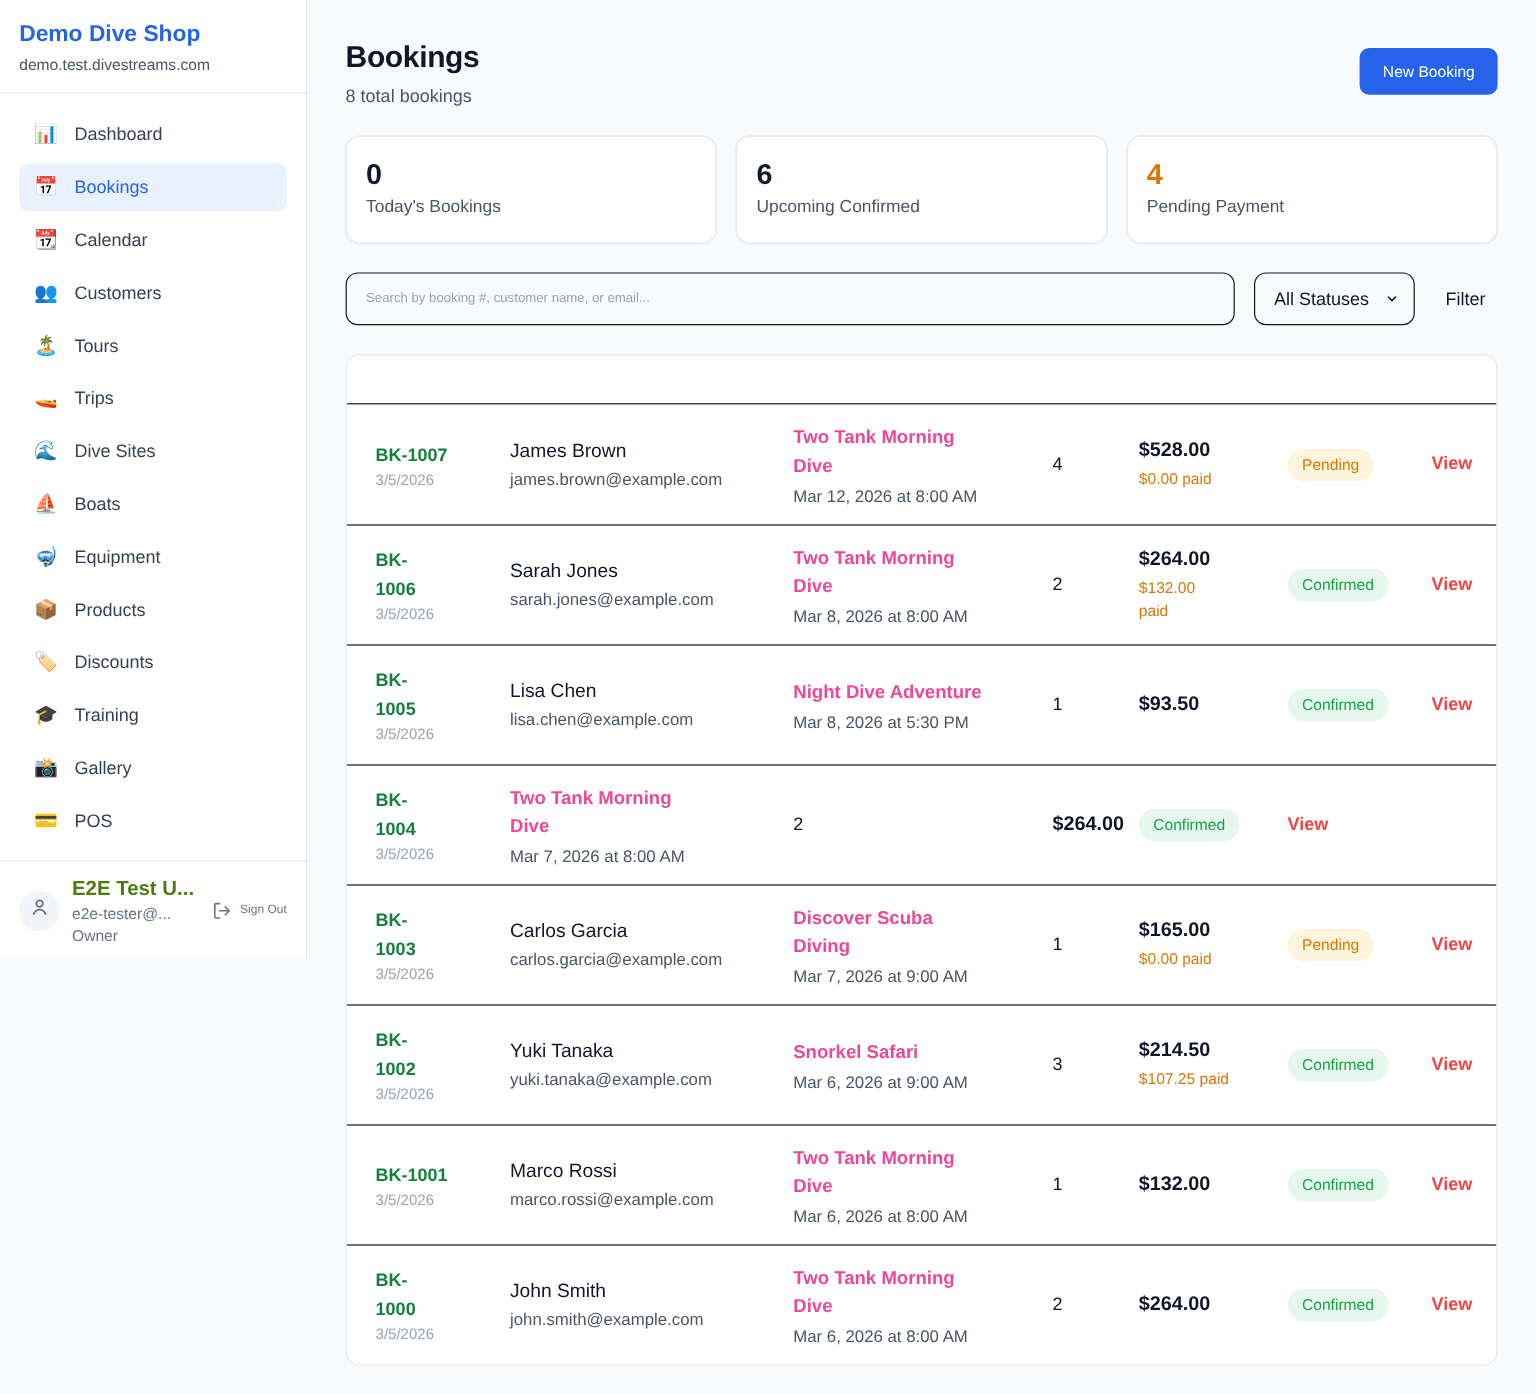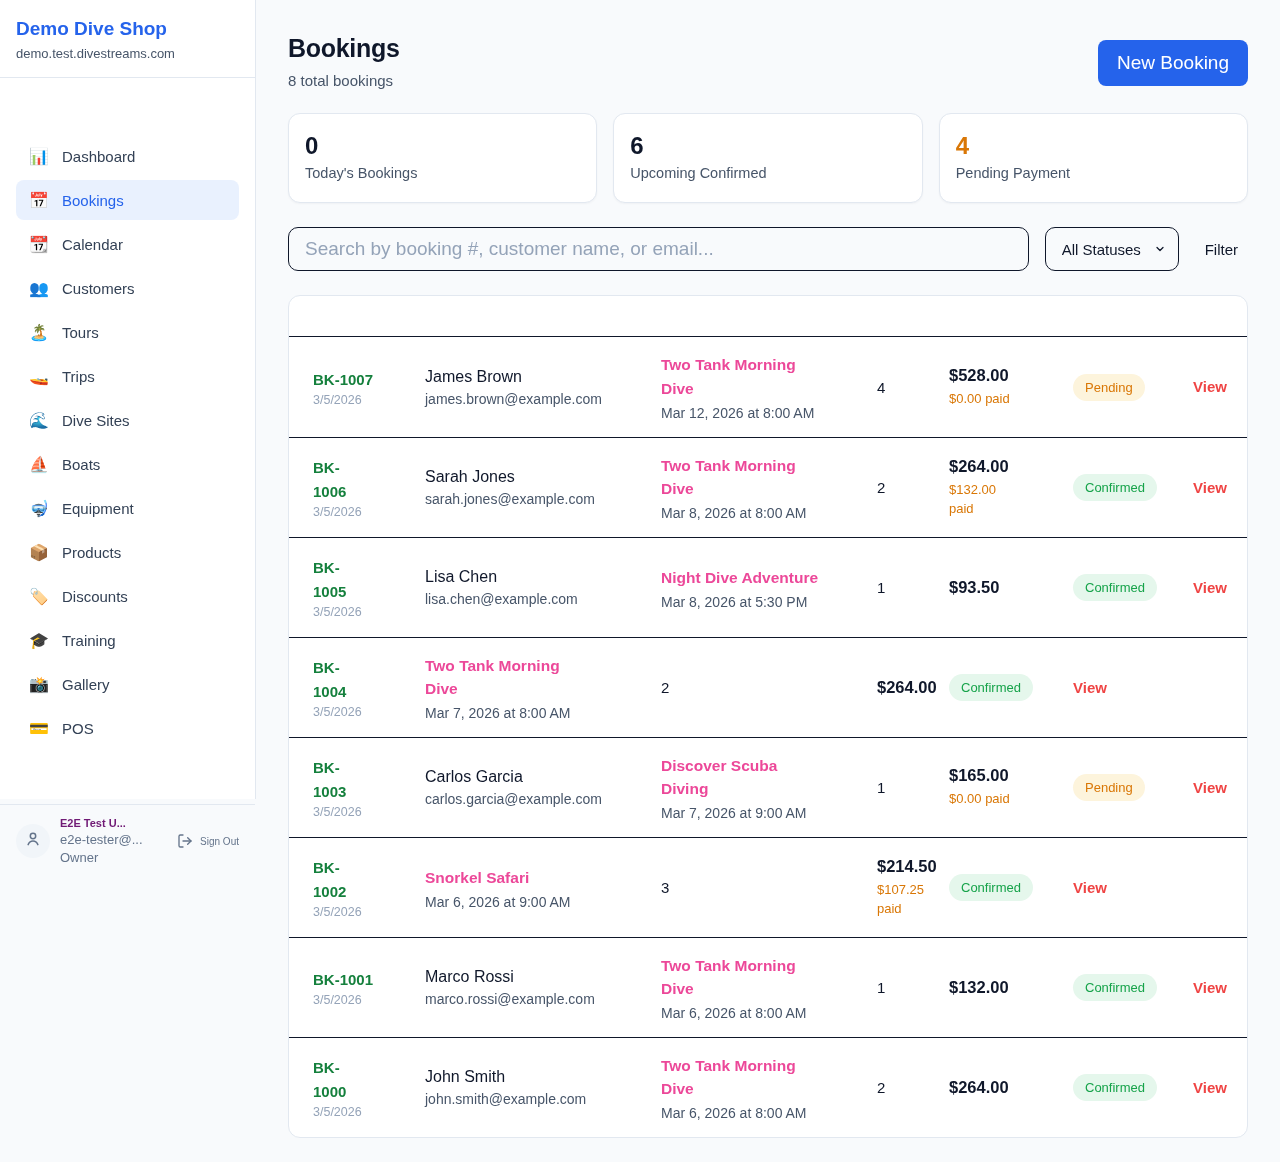--- a/index.html
+++ b/index.html
@@ -10,21 +10,21 @@
     color: #0f172a;
     overflow: hidden;
   }
 
   
   .sidebar {
     position: absolute; left: 0; top: 0;
     width: 256px; height: 799px;
     background: #ffffff;
     border-right: 1px solid #e2e8f0;
-    display: flex; flex-direction: column; gap: 44px;
+    display: flex; flex-direction: column;
   }
   .brand { padding: 18px 16px 16px; border-bottom: 1px solid #e2e8f0; }
   .brand-name { color: #2563eb; font-size: 19px; font-weight: bold; cursor: pointer; }
   .brand-domain { font-size: 13px; color: #475569; margin-top: 6px; }
   .nav { padding: 14px 16px 8px; flex: 1; }
   .nav-item {
     display: flex; align-items: center; gap: 13px;
     height: 40px; margin-bottom: 4px; padding: 0 13px;
     border-radius: 8px; font-size: 15px; color: #334155;
     text-decoration: none; cursor: pointer;
@@ -35,56 +35,56 @@
     border-top: 1px solid #e2e8f0;
     padding: 12px 16px; height: 82px;
     display: flex; align-items: center; gap: 10px;
   }
   .avatar {
     width: 34px; height: 34px; border-radius: 50%;
     background: #f1f5f9; color: #64748b; flex: none;
     display: flex; align-items: center; justify-content: center;
   }
   .user-info { flex: 1; min-width: 0; }
-  .user-name { font-weight: bold; font-size: 11px; color: #701a75; white-space: nowrap; }
+  .user-name { font-weight: bold; font-size: 17px; color: #4d7c0f; white-space: nowrap; }
   .user-email { font-size: 13px; color: #64748b; margin-top: 3px; white-space: nowrap; }
   .user-role { font-size: 13px; color: #64748b; margin-top: 3px; }
   .signout {
     display: flex; align-items: center; gap: 7px;
     background: none; border: none; color: #64748b;
     font-size: 10px; font-family: inherit; cursor: pointer; flex: none;
   }
 
   
   .main { margin-left: 256px; padding: 34px 32px 0; }
   .page-header { display: flex; justify-content: space-between; align-items: flex-start; }
   .page-title { font-size: 25px; font-weight: bold; letter-spacing: -0.3px; color: #0f172a; }
   .page-subtitle { font-size: 15px; color: #475569; margin-top: 9px; }
   .btn-primary {
     margin-top: 6px;
     background: #2563eb; color: #ffffff;
-    font-size: 19px; font-weight: 500; font-family: inherit;
+    font-size: 13px; font-weight: 500; font-family: inherit;
     padding: 12px 19px; border: none; border-radius: 8px; cursor: pointer;
   }
 
   .stats { display: grid; grid-template-columns: 1fr 1fr 1fr; gap: 16px; margin-top: 24px; }
   .stat-card {
     background: #ffffff; border: 1px solid #e2e8f0; border-radius: 12px;
     padding: 19px 16px 21px;
     box-shadow: 0 1px 2px rgba(15,23,42,0.04);
   }
   .stat-value { font-size: 24px; font-weight: bold; line-height: 1.05; }
   .stat-label { font-size: 14.5px; color: #475569; margin-top: 7px; }
 
   .filter-row { display: flex; align-items: center; gap: 16px; margin-top: 24px; }
   .search-input {
     flex: 1; height: 44px;
     border: 1px solid #0f172a; border-radius: 10px;
     background: transparent; padding: 0 16px;
-    font-size: 19px; font-family: inherit; color: #0f172a; outline: none;
+    font-size: 11px; font-family: inherit; color: #0f172a; outline: none;
   }
   .search-input::placeholder { color: #94a3b8; }
   .select-wrap { position: relative; }
   .status-select {
     appearance: none; -webkit-appearance: none;
     height: 44px; border: 1px solid #0f172a; border-radius: 10px;
     background: transparent; padding: 0 36px 0 16px;
     font-size: 15px; font-family: inherit; color: #0f172a; cursor: pointer; outline: none;
   }
   .select-chevron { position: absolute; right: 13px; top: 50%; transform: translateY(-50%); pointer-events: none; display: flex; }
@@ -399,20 +399,24 @@
       <a class="view">View</a>
     </div>
   </div>
         <div class="trow">
     <div class="cell">
       <a class="bid">BK-
 1002</a>
       <div class="bdate">3/5/2026</div>
     </div>
     <div class="cell">
+      <div class="cname">Yuki Tanaka</div>
+      <div class="cemail">yuki.tanaka@example.com</div>
+    </div>
+    <div class="cell">
       <div class="tname">Snorkel Safari</div>
       <div class="tdate">Mar 6, 2026 at 9:00 AM</div>
     </div>
     <div class="cell c-pax">3</div>
     <div class="cell">
       <div class="amt">$214.50</div>
       <div class="paid">$107.25 paid</div>
     </div>
     <div class="cell">
       <span class="badge confirmed">Confirmed</span>

